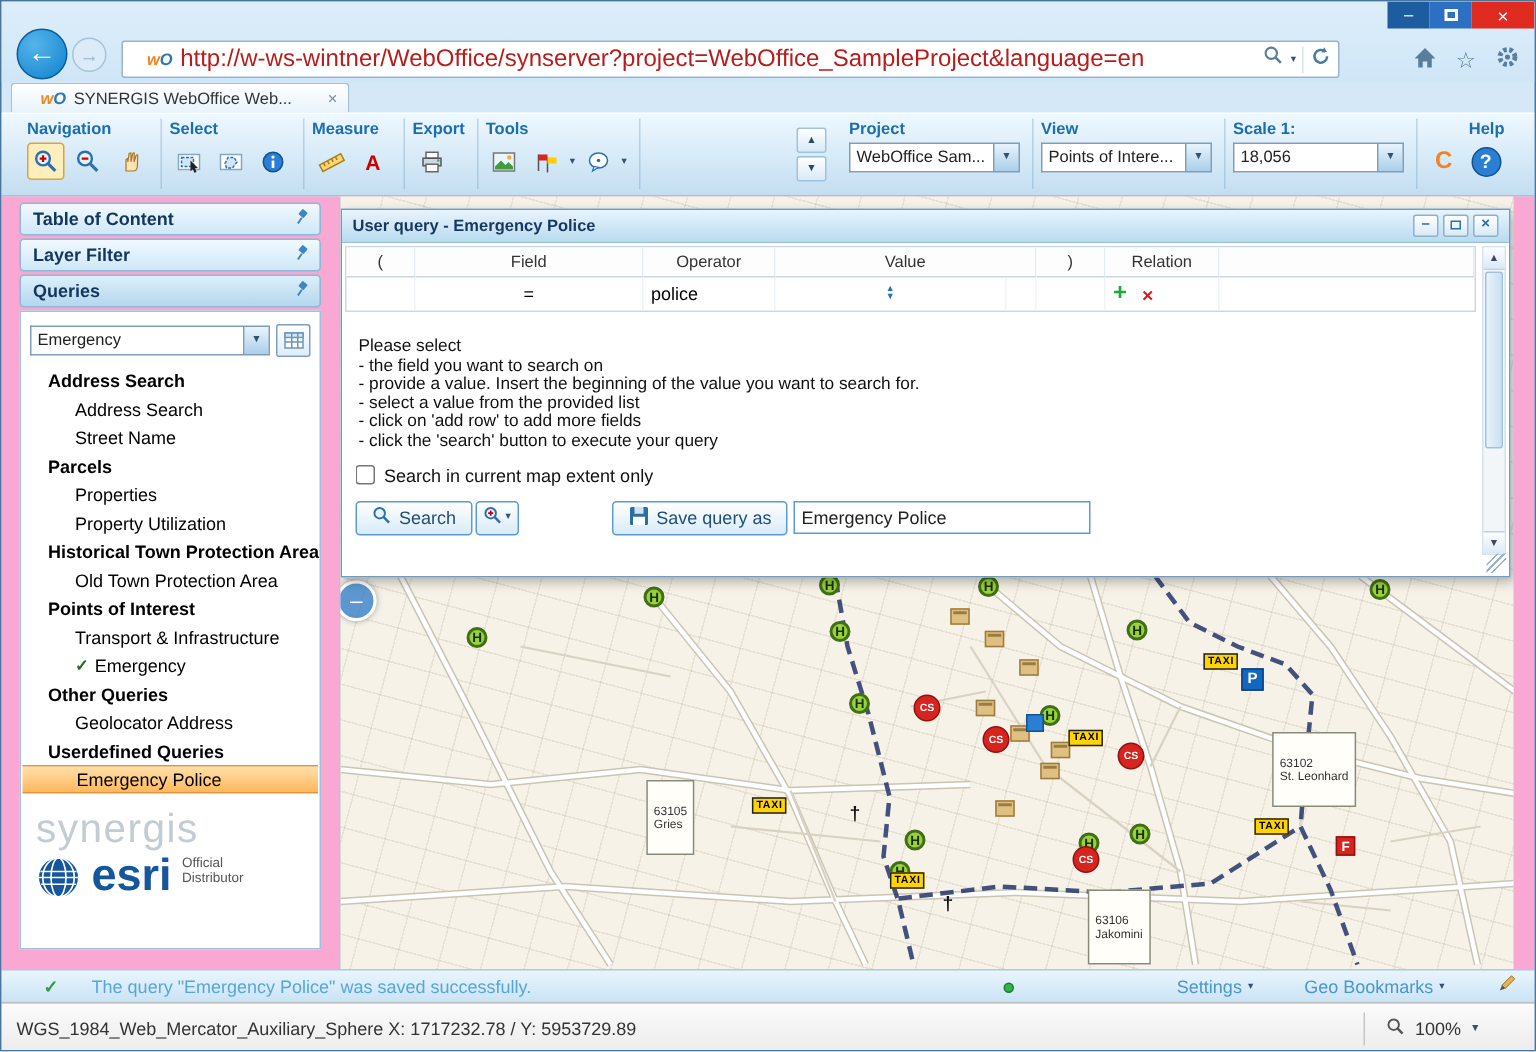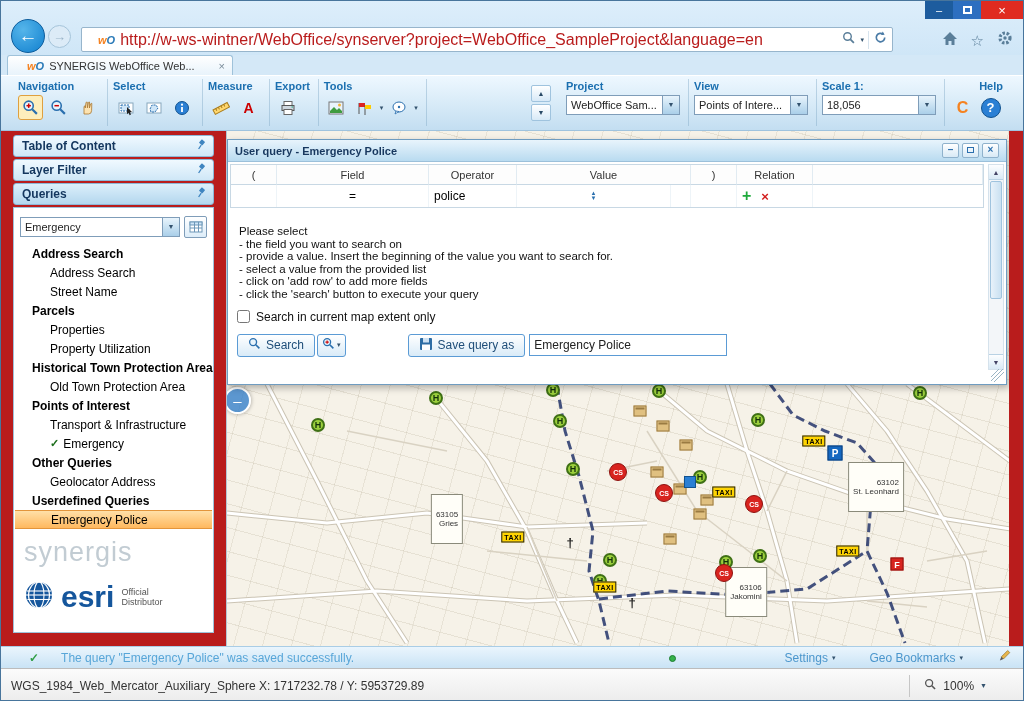--- a/index.html
+++ b/index.html
@@ -44,56 +44,56 @@
   .letter-c{color:#f58220;font-weight:bold;font-size:16px;}
   .qmark{width:20px;height:20px;border-radius:50%;background:#2a7fd4;border:1px solid #11528f;color:#fff;font-weight:bold;font-size:13px;display:flex;align-items:center;justify-content:center;}
   .dd{display:flex;}
   .dd-text{width:96px;height:20px;background:#fff;border:1px solid #7f9db9;border-right:none;font-size:11px;color:#222;padding:3px 4px;white-space:nowrap;overflow:hidden;}
   .dd-btn{width:18px;height:20px;background:linear-gradient(#e8f4fc,#aacfe9);border:1px solid #7f9db9;display:flex;align-items:center;justify-content:center;}
   .scale-input{width:96px;height:20px;border:1px solid #7f9db9;border-right:none;font-size:11px;color:#222;padding:0 4px;}
   .scrollcol{display:flex;flex-direction:column;justify-content:center;gap:2px;margin:0 10px 0 auto;}
   .scbtn{width:20px;height:17px;background:linear-gradient(#ffffff,#d7e9f7);border:1px solid #9fc3de;border-radius:2px;font-size:7px;color:#2a4a66;display:flex;align-items:center;justify-content:center;}
 
   
-  .content{position:absolute;top:130px;left:0;right:0;height:515px;background:#b91c1c;}
+  .content{position:absolute;top:130px;left:0;right:0;height:515px;background:#f9a8d4;}
   .sidebar{position:absolute;left:12px;top:4px;width:201px;height:498px;display:flex;flex-direction:column;}
   .panel-header{height:22px;background:linear-gradient(#f0f9ff,#cfe7f7);border:1px solid #8db8d8;border-radius:3px;display:flex;align-items:center;padding:0 6px 0 8px;font-size:12px;font-weight:bold;color:#13365e;margin-bottom:2px;}
   .panel-header.active{background:linear-gradient(#dceffb,#b4d7ee);}
   .pin{margin-left:auto;}
   .panel-body{flex:1;background:#fff;border:1px solid #9fc2da;padding-top:8px;overflow:hidden;}
   .query-row{display:flex;align-items:center;gap:4px;padding:0 6px;}
   .iconbtn{width:23px;height:22px;border:1px solid #7f9db9;border-radius:2px;background:linear-gradient(#fff,#ddedf9);display:flex;align-items:center;justify-content:center;}
   .tree{margin-top:6px;}
   .tree-item{height:19px;display:flex;align-items:center;font-size:12px;color:#000;padding-left:36px;white-space:nowrap;}
   .tree-item.group{font-weight:bold;padding-left:18px;}
   .tree-item.selected{background:linear-gradient(#ffe0a8,#ffb85e);border-top:1px solid #e3953b;border-bottom:1px solid #e3953b;margin:0 1px;}
   .chk{color:#1d6f1d;font-weight:bold;margin-right:4px;font-size:11px;}
   .logos{margin-top:8px;padding-left:10px;}
   .synergis{font-size:27px;color:#c2ccd3;letter-spacing:1px;}
-  .esri-row{display:flex;align-items:center;gap:7px;margin-top:12px;}
+  .esri-row{display:flex;align-items:flex-start;gap:7px;margin-top:2px;}
   .esri-name{font-size:30px;font-weight:bold;color:#15569c;line-height:28px;}
   .esri-tag{font-size:9px;color:#555;line-height:10px;}
 
   
   .map{position:absolute;left:225px;top:0;width:783px;height:515px;background:
     repeating-linear-gradient(15deg,transparent 0 22px,rgba(175,165,140,.22) 22px 23px),
     repeating-linear-gradient(105deg,transparent 0 27px,rgba(175,165,140,.20) 27px 28px),
     #f6f2e8;overflow:hidden;border-left:1px solid #b3c6d4;}
   .layer{position:absolute;inset:0;}
   .mk{position:absolute;transform:translate(-50%,-50%);display:flex;align-items:center;justify-content:center;z-index:3;}
   .mk-h{width:14px;height:14px;border-radius:50%;background:#9bcf3c;border:2px solid #3f7015;color:#13310a;font-size:9px;font-weight:bold;}
   .mk-taxi{background:#ffd400;border:1px solid #222;color:#000;font-size:7px;font-weight:bold;padding:1px 2px;letter-spacing:.5px;}
   .mk-cs{width:18px;height:18px;border-radius:50%;background:#d8241f;color:#fff;font-size:7px;font-weight:bold;border:1px solid #8e120f;}
   .mk-mus{width:13px;height:11px;background:#e0c080;border:1px solid #9a7b42;position:relative;}
   .mk-mus::before{content:"";position:absolute;left:1px;right:1px;top:1px;height:2px;background:#9a7b42;}
   .mk-p{width:15px;height:15px;background:#1467c0;color:#fff;font-weight:bold;font-size:10px;border:1px solid #0c3f78;}
   .mk-f{width:13px;height:13px;background:#d8241f;color:#fff;font-weight:bold;font-size:9px;border:1px solid #8e120f;}
   .mk-info{width:12px;height:12px;background:#2a7fd4;border:1px solid #11528f;}
   .mk-cross{color:#111;font-size:13px;font-weight:bold;background:transparent;}
-  .district{position:absolute;transform:translate(-50%,-50%);background:#fffef8;border:1px solid #8a8a7a;font-size:8px;color:#333;text-align:right;padding:15px 4px;line-height:9px;z-index:2;}
+  .district{position:absolute;transform:translate(-50%,-50%);background:#fffef8;border:1px solid #8a8a7a;font-size:8px;color:#333;text-align:left;padding:15px 4px;line-height:9px;z-index:2;margin-top:26px;}
   .zoomctl{position:absolute;left:-3px;top:256px;width:27px;height:27px;border-radius:50%;background:rgba(40,120,200,.75);border:2px solid #fff;color:#fff;font-size:15px;display:flex;align-items:center;justify-content:center;box-shadow:0 0 4px rgba(0,0,0,.35);z-index:4;}
 
   
   .dialog{position:absolute;left:0;top:8px;width:780px;height:246px;background:#fff;border:1px solid #6f9cc0;box-shadow:2px 3px 7px rgba(0,0,0,.28);z-index:10;}
   .dlg-title{height:22px;background:linear-gradient(#e8f4fc,#b9dbf0);border-bottom:1px solid #9cc0da;display:flex;align-items:center;padding:0 7px;font-size:11px;font-weight:bold;color:#17375e;}
   .dlg-btns{margin-left:auto;display:flex;gap:3px;align-items:center;}
   .dlg-btn{width:17px;height:15px;border:1px solid #8fb2cc;background:linear-gradient(#fff,#d8eaf6);color:#2a6fae;font-size:10px;line-height:12px;text-align:center;border-radius:2px;}
   .dlg-btn .box{display:inline-block;width:7px;height:6px;border:1.5px solid #2a6fae;margin-top:3px;}
   .dlg-content{position:relative;height:222px;padding:2px 22px 0 2px;font-size:12px;}
   .qtable{display:grid;grid-template-columns:46px 152px 88px 154px 20px 46px 76px 1fr;border:1px solid #c8d8e4;}

